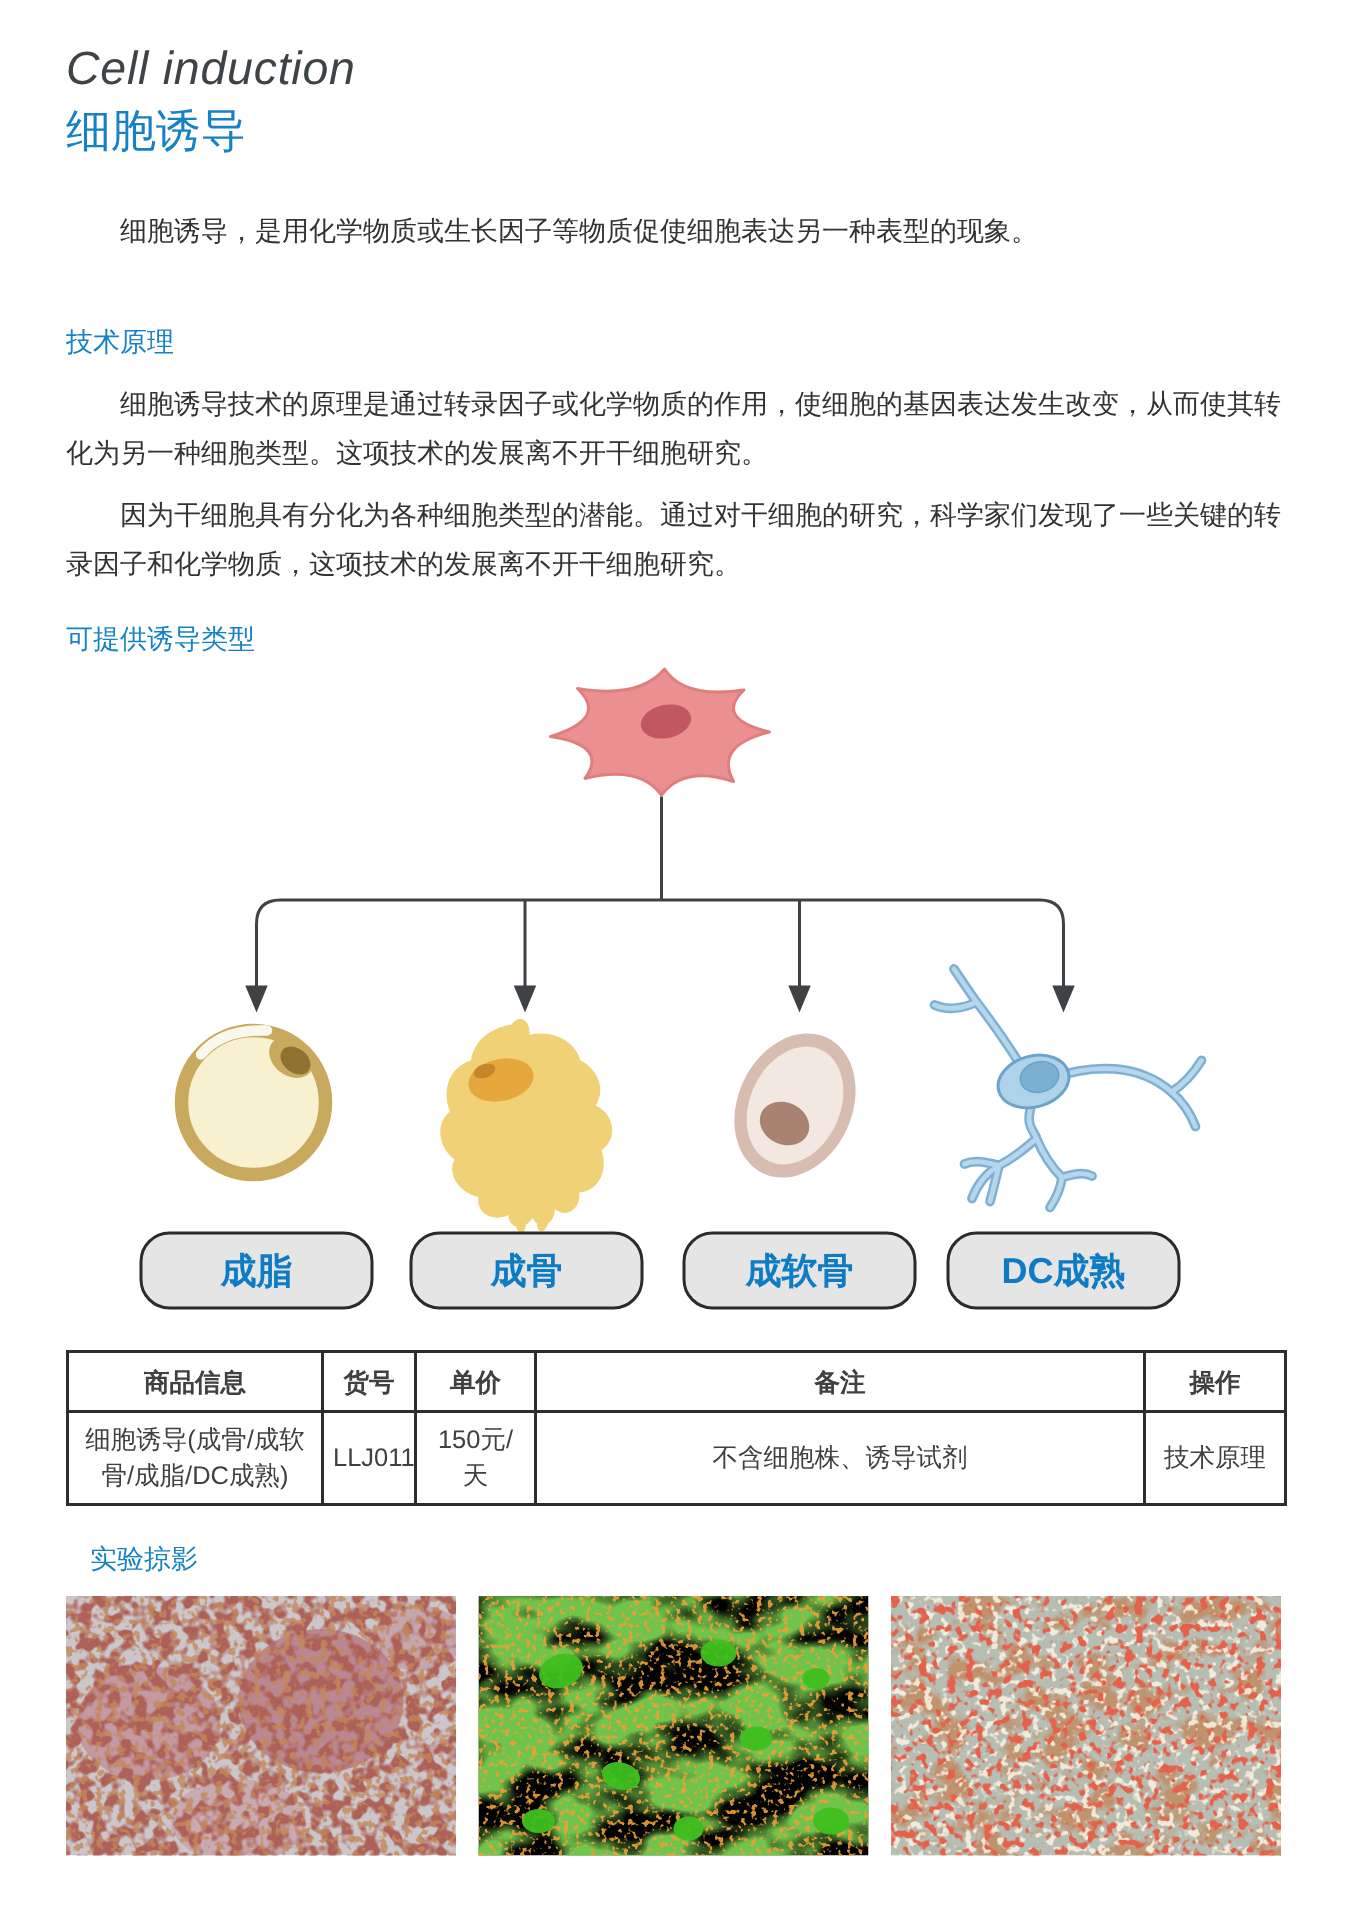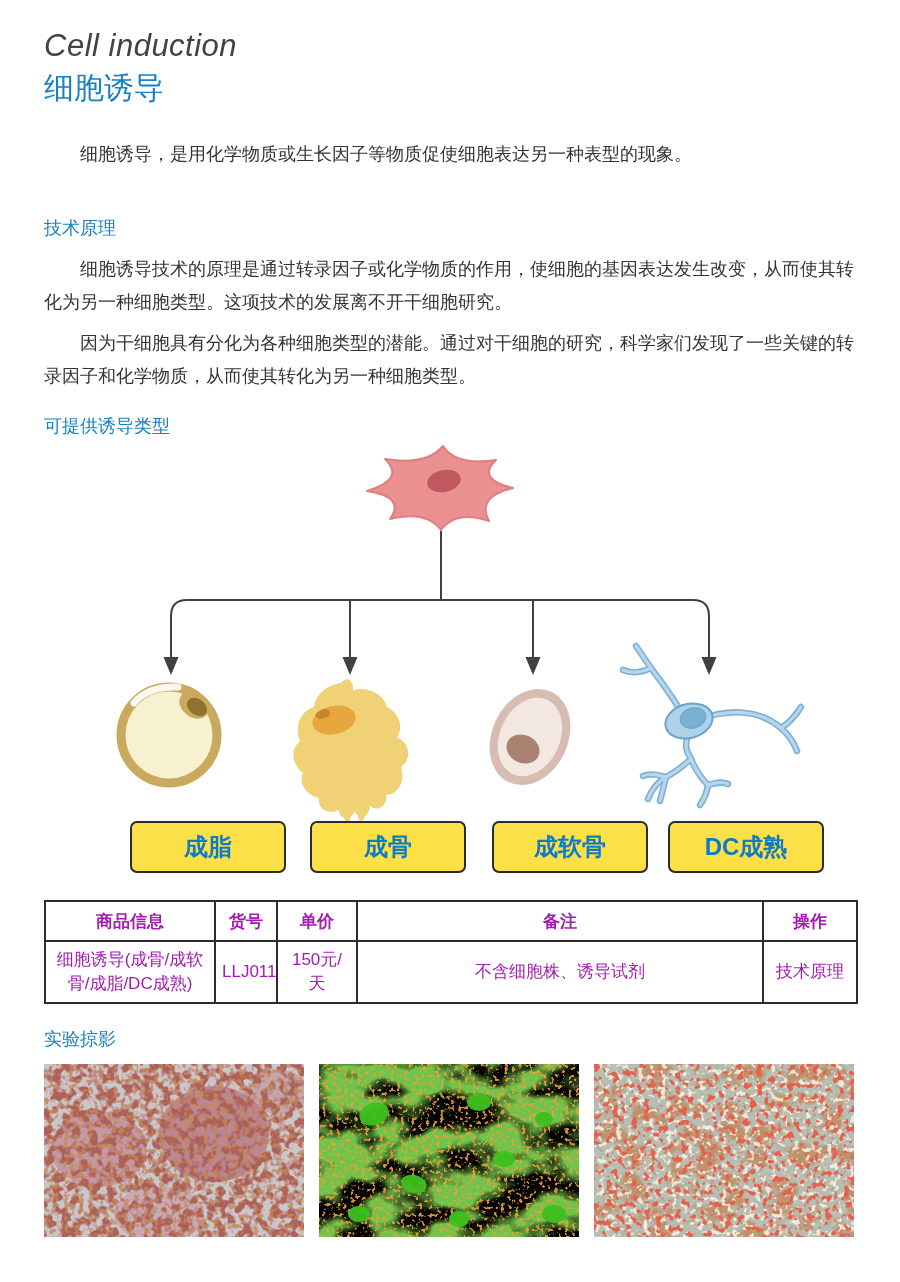--- a/index.html
+++ b/index.html
@@ -7,38 +7,38 @@
     width:900px;height:1282px;overflow:hidden;background:#ffffff;
     font-family:"Liberation Sans","DejaVu Sans",sans-serif;color:#333;
   }
   .page{width:812px;margin:0 44px;}
   .en-title{font-size:31px;font-weight:400;color:#3e4347;letter-spacing:.5px;margin:28px 0 0;line-height:36px;font-style:italic;}
   .zh-title{font-size:30px;font-weight:500;color:#1781c6;margin:4px 0 0;line-height:40px;}
   .sec-h{font-size:18px;font-weight:500;color:#1781c6;line-height:34px;margin:0;}
   .h-principle{margin-top:40px;}
   .h-types{margin-top:16px;}
   .h-pricing{margin-top:28px;}
-  .h-gallery{margin-top:18px;}
+  .h-gallery{margin-top:18px;margin-left:16px;}
   p.body-p{font-size:18px;line-height:33px;margin:8px 0 0;text-indent:2em;color:#333;}
   p.intro-p{margin-top:30px;}
 
   
   .diagram{position:relative;height:435px;margin-top:0;}
   .diagram svg.cells{position:absolute;left:0;top:0;}
   .pill{
     position:absolute;top:378px;height:48px;width:152px;
-    border:2px solid #2b2b2b;border-radius:7px;background:#fde047;
+    border:2px solid #2b2b2b;border-radius:20px;background:#e5e5e5;
     display:flex;align-items:center;justify-content:center;
-    font-size:24px;font-weight:bold;color:#0e7cc4;cursor:pointer;margin-left:37px;
+    font-size:24px;font-weight:bold;color:#0e7cc4;cursor:pointer;
   }
   .pill-1{left:49px;} .pill-2{left:229px;} .pill-3{left:411px;text-align:center;} .pill-4{left:587px;}
 
   
   table.price{border-collapse:collapse;width:812px;margin-top:22px;table-layout:fixed;}
-  table.price th,table.price td{border:2px solid #2d2d2d;font-size:17px;color:#a21caf;}
+  table.price th,table.price td{border:2px solid #2d2d2d;font-size:17px;color:#404040;}
   table.price th{height:38px;font-weight:bold;text-align:center;padding:0 4px;}
   table.price td{height:60px;text-align:center;padding:0 6px;line-height:24px;}
   td.remark-cell{text-align:left;padding-left:14px;}
   td.action-cell{cursor:pointer;}
 
   
   .gallery{display:flex;gap:15px;margin-top:8px;}
   .gallery svg{display:block;}
 </style>
 </head>
@@ -46,21 +46,21 @@
 
 <div class="page">
 
   <h1 class="en-title">Cell induction</h1>
   <h2 class="zh-title">细胞诱导</h2>
 
   <p class="body-p intro-p">细胞诱导，是用化学物质或生长因子等物质促使细胞表达另一种表型的现象。</p>
 
   <h3 class="sec-h h-principle">技术原理</h3>
   <p class="body-p">细胞诱导技术的原理是通过转录因子或化学物质的作用，使细胞的基因表达发生改变，从而使其转化为另一种细胞类型。这项技术的发展离不开干细胞研究。</p>
-  <p class="body-p">因为干细胞具有分化为各种细胞类型的潜能。通过对干细胞的研究，科学家们发现了一些关键的转录因子和化学物质，从而使其转化为另一种细胞类型。</p>
+  <p class="body-p">因为干细胞具有分化为各种细胞类型的潜能。通过对干细胞的研究，科学家们发现了一些关键的转录因子和化学物质，这项技术的发展离不开干细胞研究。</p>
 
   <h3 class="sec-h h-types">可提供诱导类型</h3>
 
   <div class="diagram">
     <svg class="cells" width="812" height="380" viewBox="0 0 812 380">
 
       <g stroke="#3f4245" stroke-width="2" fill="none">
         <path d="M397,88 L397,157"></path>
         <path d="M127,216 L127,173 Q127,157 143,157 L649,157 Q665,157 665,173 L665,216"></path>
         <path d="M306,157 L306,216"></path>

